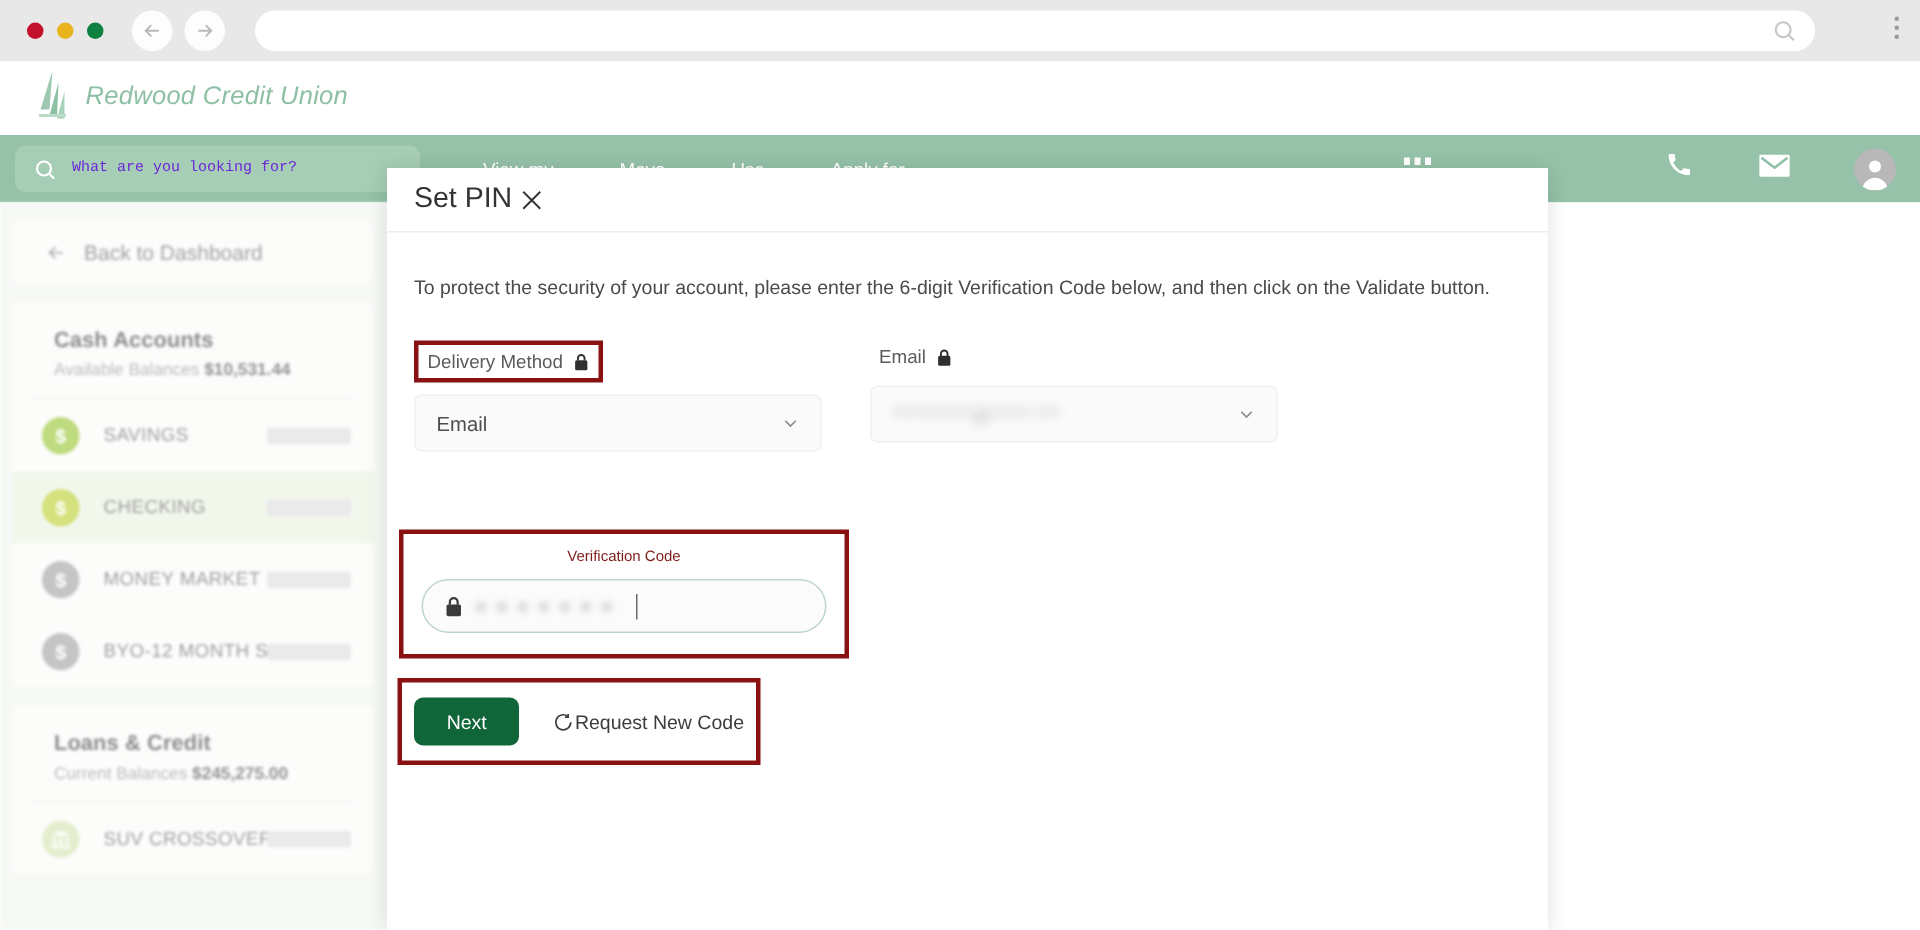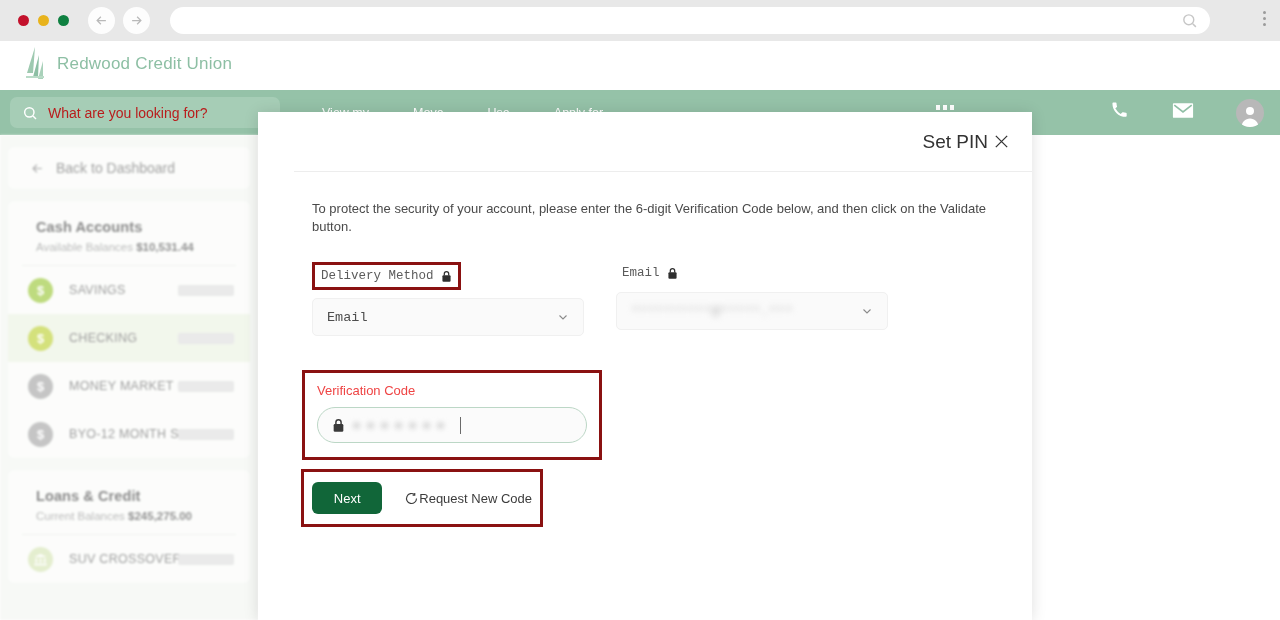--- a/index.html
+++ b/index.html
@@ -38,32 +38,32 @@
     display: flex; flex-direction: column; gap: 3px; align-items: center;
   }
   .kebab i { width: 3px; height: 3px; border-radius: 50%; background: #9b9b9b; display:block; }
 
   
   .site-header {
     position: absolute; left: 0; top: 41px; width: 1280px; height: 49px;
     background: #ffffff;
   }
   .logo-wrap { position: absolute; left: 24px; top: 6px; display: flex; align-items: center; gap: 9px; }
-  .logo-text { font-size: 17px; color: #8dbfa4; letter-spacing: .2px; white-space: nowrap; }
+  .logo-text { font-size: 17px; color: #8dbfa4; letter-spacing: .2px; white-space: nowrap; font-style: italic; }
 
   
   .nav-band {
     position: absolute; left: 0; top: 90px; width: 1280px; height: 45px;
     background: #95c2a8;
   }
   .site-search {
     position: absolute; left: 10px; top: 7px; width: 270px; height: 31px;
     background: #a6cdb6; border-radius: 7px; display: flex; align-items: center; padding: 0 12px; gap: 10px;
   }
-  .site-search .ph { font-size: 14px; color: #b91c1c; }
+  .site-search .ph { font-size: 10px; color: #6d28d9; font-family: Liberation Mono, monospace; }
   .nav-links { position: absolute; left: 300px; top: 0; height: 45px; display: flex; align-items: center; }
   .nav-links .nl { font-size: 12.5px; color: #ffffff; padding: 0 22px; white-space: nowrap; }
   .nav-dots { position: absolute; left: 936px; top: 105px; display: flex; gap: 3px; }
   .nav-dots i { width: 4px; height: 5px; background: #ffffff; display: block; }
   .hdr-icons { position: absolute; right: 16px; top: 0; height: 45px; display: flex; align-items: center; gap: 42px; }
   .avatar-circle {
     width: 28px; height: 28px; border-radius: 50%; background: #b8b8b8;
     display: flex; align-items: flex-end; justify-content: center; overflow: hidden;
   }
 
@@ -92,44 +92,44 @@
   .acct-name { font-size: 12.5px; color: #7a7a7a; letter-spacing: .3px; white-space: nowrap; }
   .redact { position: absolute; right: 16px; height: 11px; width: 56px; background: #e2e2e2; border-radius: 2px; }
   .main-blank { position: absolute; left: 258px; top: 0; right: 0; bottom: 0; background: #ffffff; }
 
   
   .modal {
     position: absolute; left: 258px; top: 112px; width: 774px; height: 508px;
     background: #ffffff; box-shadow: 0 1px 14px rgba(0,0,0,.13);
   }
   .modal-head {
-    height: 60px; border-bottom: 1px solid #ededed; display: flex; align-items: center;
-    justify-content: flex-end; padding: 0 18px 0 18px; margin-left: 36px;
+    height: 43px; border-bottom: 1px solid #ededed; display: flex; align-items: center;
+    justify-content: flex-start; padding: 0 18px 0 18px;
   }
   .modal-title { font-size: 19px; color: #333333; }
   .close-x { width: 26px; height: 26px; display: flex; align-items: center; justify-content: center; }
-  .modal-body { padding: 28px 18px 0 18px; position: relative; margin-left: 36px; }
+  .modal-body { padding: 28px 18px 0 18px; position: relative; }
   .intro { font-size: 13px; color: #4a4a4a; line-height: 1.4; }
 
-  .fields-row { display: flex; margin-top: 26px; font-family: Liberation Mono, monospace; }
+  .fields-row { display: flex; margin-top: 26px; }
   .field { width: 272px; }
   .field.right { margin-left: 32px; }
   .field-label-wrap { display: inline-flex; align-items: center; gap: 7px; padding: 4px 6px; }
   .field-label { font-size: 12.5px; color: #5b5b5b; }
   .hl { border: 3px solid #8a1111; }
   .select-box {
     margin-top: 8px; height: 38px; background: #fafafa; border: 1px solid #f0f0f0; border-radius: 5px;
     display: flex; align-items: center; justify-content: space-between; padding: 0 14px;
   }
   .select-val { font-size: 13.5px; color: #4d4d4d; }
   .select-val.blur { filter: blur(3.4px); color: #b9b9b9; }
   .chev { width: 12px; height: 12px; }
 
   .vc-block { position: absolute; left: 8px; top: 198px; width: 300px; border: 3px solid #8a1111; padding: 10px 12px 14px 12px; }
-  .vc-label { font-size: 13px; color: #ef4444; }
+  .vc-label { font-size: 10px; color: #7f1d1d; text-align: center; }
   .vc-input {
     margin-top: 9px; height: 36px; background: #fbfbfb; border: 1px solid #bcd7c6; border-radius: 18px;
     display: flex; align-items: center; padding: 0 14px; gap: 8px;
   }
   .vc-mask { filter: blur(2.6px); display: flex; gap: 7px; align-items: center; }
   .vc-mask i { width: 7px; height: 7px; border-radius: 50%; background: #d6d6d6; display: block; }
   .caret { width: 1px; height: 17px; background: #6a6a6a; margin-left: 8px; }
 
   .action-block { position: absolute; left: 7px; top: 297px; width: 242px; border: 3px solid #8a1111;
                   display: flex; align-items: center; padding: 10px 8px; gap: 8px; }

